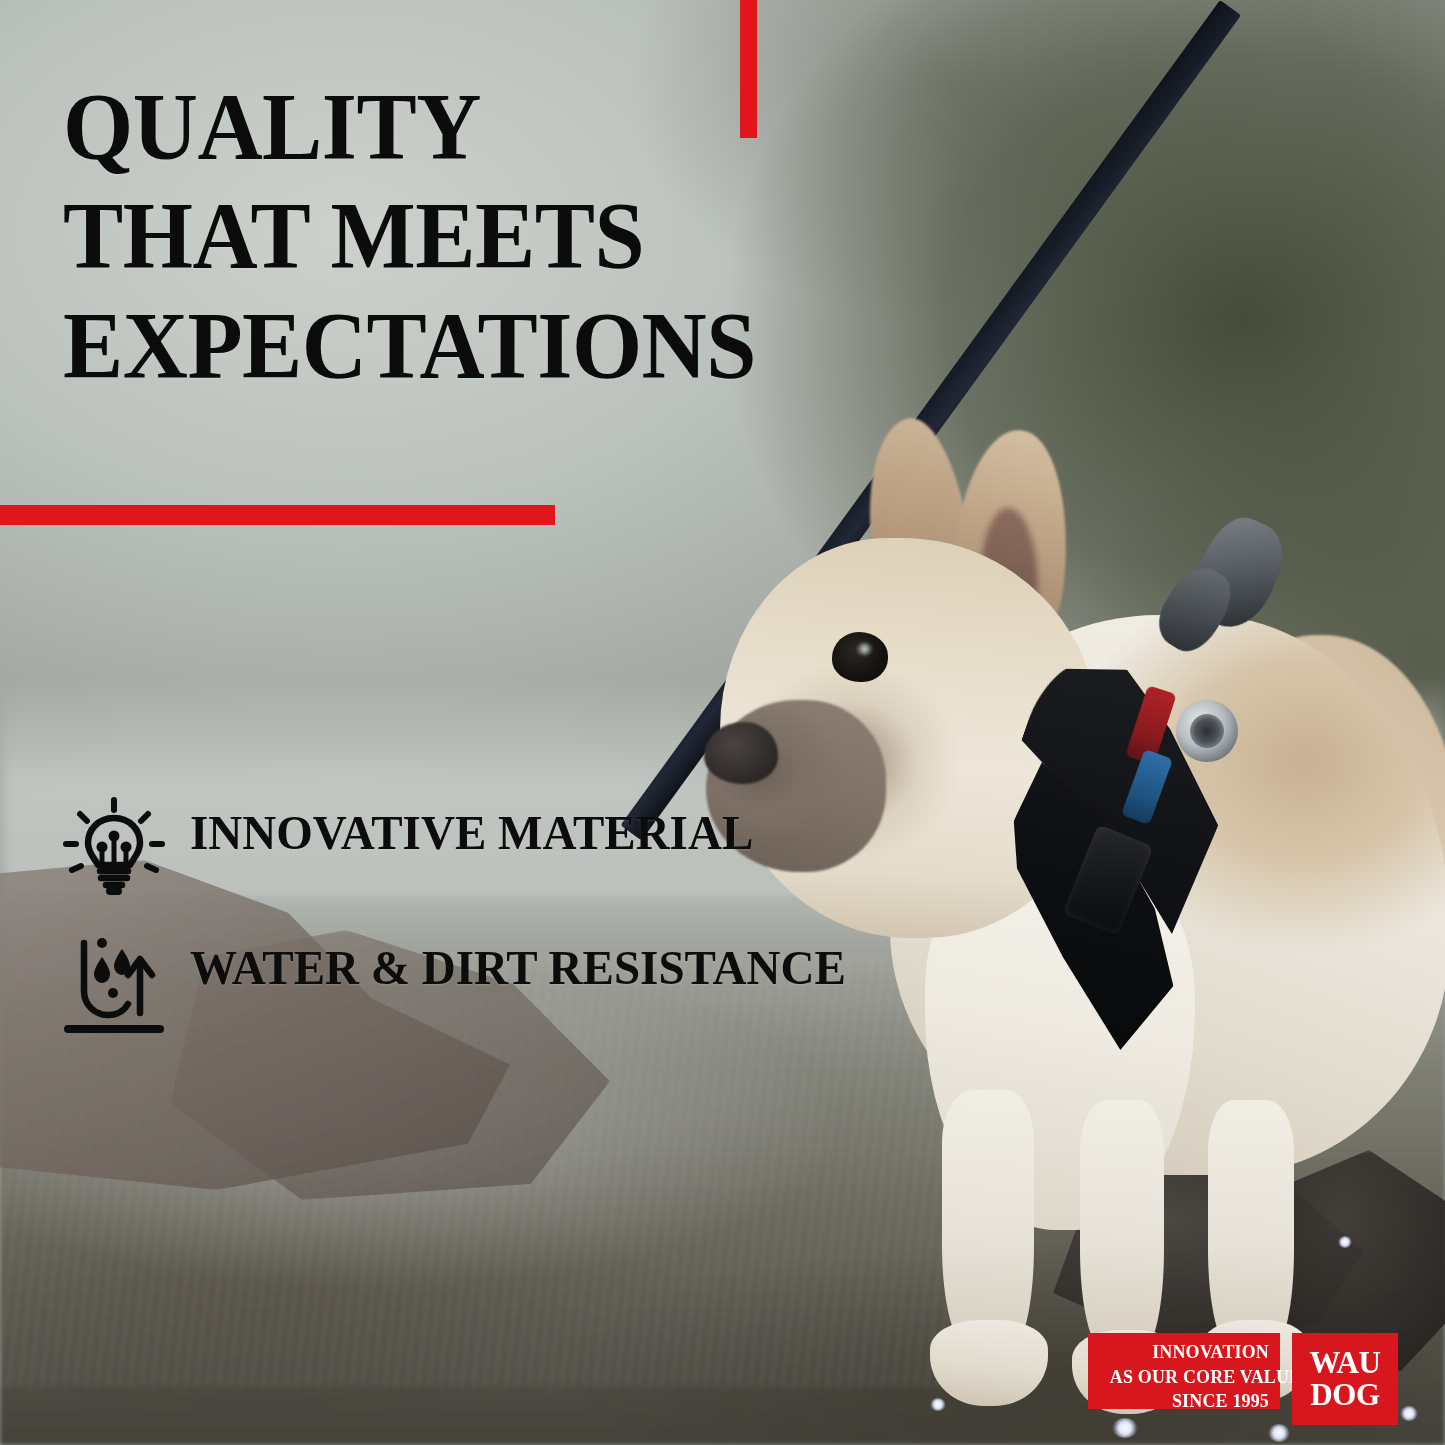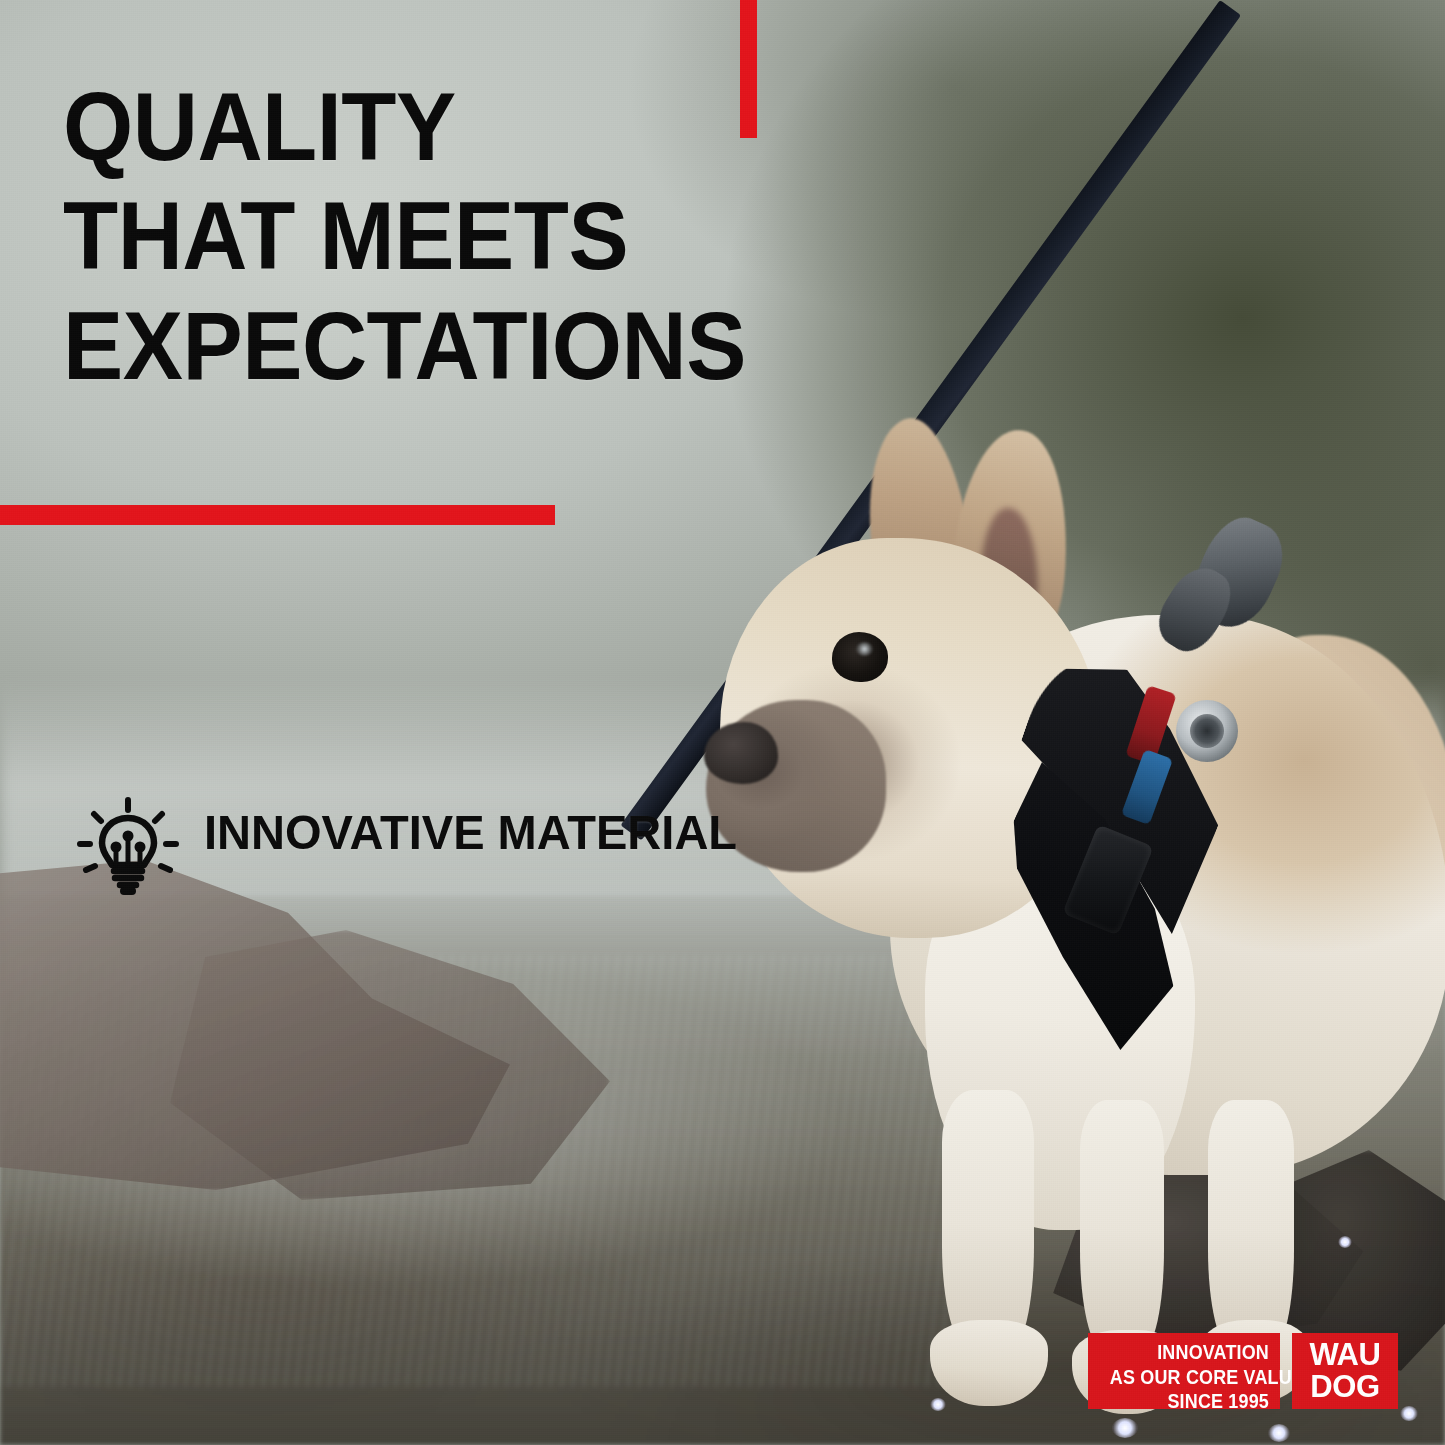--- a/index.html
+++ b/index.html
@@ -2,21 +2,21 @@
 <html><head>
 <meta charset="utf-8">
 <style>
   html,body{margin:0;padding:0;background:#222;}
   *{box-sizing:border-box;}
 
   #stage{
     position:relative;
     width:1445px;height:1445px;
     overflow:hidden;
-    font-family:Liberation Sans, sans-serif;
+    font-family:Liberation Serif, serif;
     background:#8e9590;
   }
 
   
   .bg{position:absolute;inset:0;}
 
   
   .bg-base{
     background:
       radial-gradient(ellipse 70% 46% at 24% 16%, #cdd2cd 0%, #bcc2bd 42%, #a7ada6 72%, #949a92 100%),
@@ -238,21 +238,21 @@
     font-size:96px;
     line-height:1.14;
     letter-spacing:-.5px;
     transform:scaleX(.94);
     transform-origin:left top;
     text-shadow:0 1px 2px rgba(255,255,255,.20);
   }
   .headline .hl{display:block;white-space:nowrap;}
 
   
-  .features{position:absolute;left:72px;top:792px;width:900px;}
+  .features{position:absolute;left:58px;top:792px;width:900px;}
   .feat{position:relative;height:135px;}
   .feat-icon{position:absolute;left:0;top:0;width:112px;height:112px;}
   .feat-icon svg{display:block;width:112px;height:112px;}
   .feat-label{
     position:absolute;left:132px;top:16px;
     color:#0b0b0b;
     font-weight:700;
     font-size:49px;
     line-height:1;
     letter-spacing:0px;
@@ -269,21 +269,21 @@
     color:#ffffff;
     text-align:right;
     padding:7px 11px 0 8px;
     font-weight:700;
     font-size:19.5px;
     line-height:1.26;
     letter-spacing:.2px;
   }
   .badge-claim span{display:block;white-space:nowrap;transform:scaleX(.92);transform-origin:right top;}
   .badge-logo{
-    position:absolute;left:1292px;top:1333px;width:106px;height:76px;
+    position:absolute;left:1292px;top:1333px;width:106px;height:92px;
     background:#d8161c;
     color:#ffffff;
     display:flex;flex-direction:column;justify-content:center;align-items:center;
     font-weight:700;
     font-size:31px;
     line-height:1.04;
     letter-spacing:-.4px;
   }
   .badge-logo span{display:block;}
 
@@ -365,20 +365,35 @@
           <circle cx="56" cy="44" r="5.5" fill="#0b0b0b" stroke="none"></circle>
           <circle cx="44" cy="55" r="5.5" fill="#0b0b0b" stroke="none"></circle>
           <circle cx="68" cy="55" r="5.5" fill="#0b0b0b" stroke="none"></circle>
           <path d="M56 50 L56 72 M44 61 L44 72 M68 61 L68 72" stroke-width="5"></path>
           <path d="M56 8 L56 18 M22 22 L29 29 M90 22 L83 29 M8 52 L18 52 M104 52 L94 52 M14 78 L23 74 M98 78 L89 74" stroke-width="6"></path>
         </svg>
       </div>
       <div class="feat-label">INNOVATIVE MATERIAL</div>
     </div>
 
+    <div class="feat">
+      <div class="feat-icon">
+        <svg viewBox="0 0 112 112" fill="none" stroke="#0b0b0b" stroke-width="6.5" stroke-linecap="round" stroke-linejoin="round">
+          <path d="M26 16 L26 64 C26 78 37 88 50 88 C59 88 66 84 70 77"></path>
+          <path d="M82 86 L82 34"></path>
+          <path d="M70 48 L82 32 L94 48"></path>
+          <path d="M44 30 C44 30 36 41 36 47 C36 52 40 56 44 56 C48 56 52 52 52 47 C52 41 44 30 44 30 Z" fill="#0b0b0b" stroke="none"></path>
+          <path d="M64 22 C64 22 56 33 56 39 C56 44 60 48 64 48 C68 48 72 44 72 39 C72 33 64 22 64 22 Z" fill="#0b0b0b" stroke="none"></path>
+          <circle cx="44" cy="16" r="5" fill="#0b0b0b" stroke="none"></circle>
+          <circle cx="55" cy="66" r="5" fill="#0b0b0b" stroke="none"></circle>
+          <path d="M10 102 L102 102" stroke-width="8"></path>
+        </svg>
+      </div>
+      <div class="feat-label">WATER &amp; DIRT RESISTANCE</div>
+    </div>
 
 
 
   </div>
 
   <div class="badge-claim">
     <span>INNOVATION</span>
     <span>AS OUR CORE VALUE</span>
     <span>SINCE 1995</span>
   </div>

